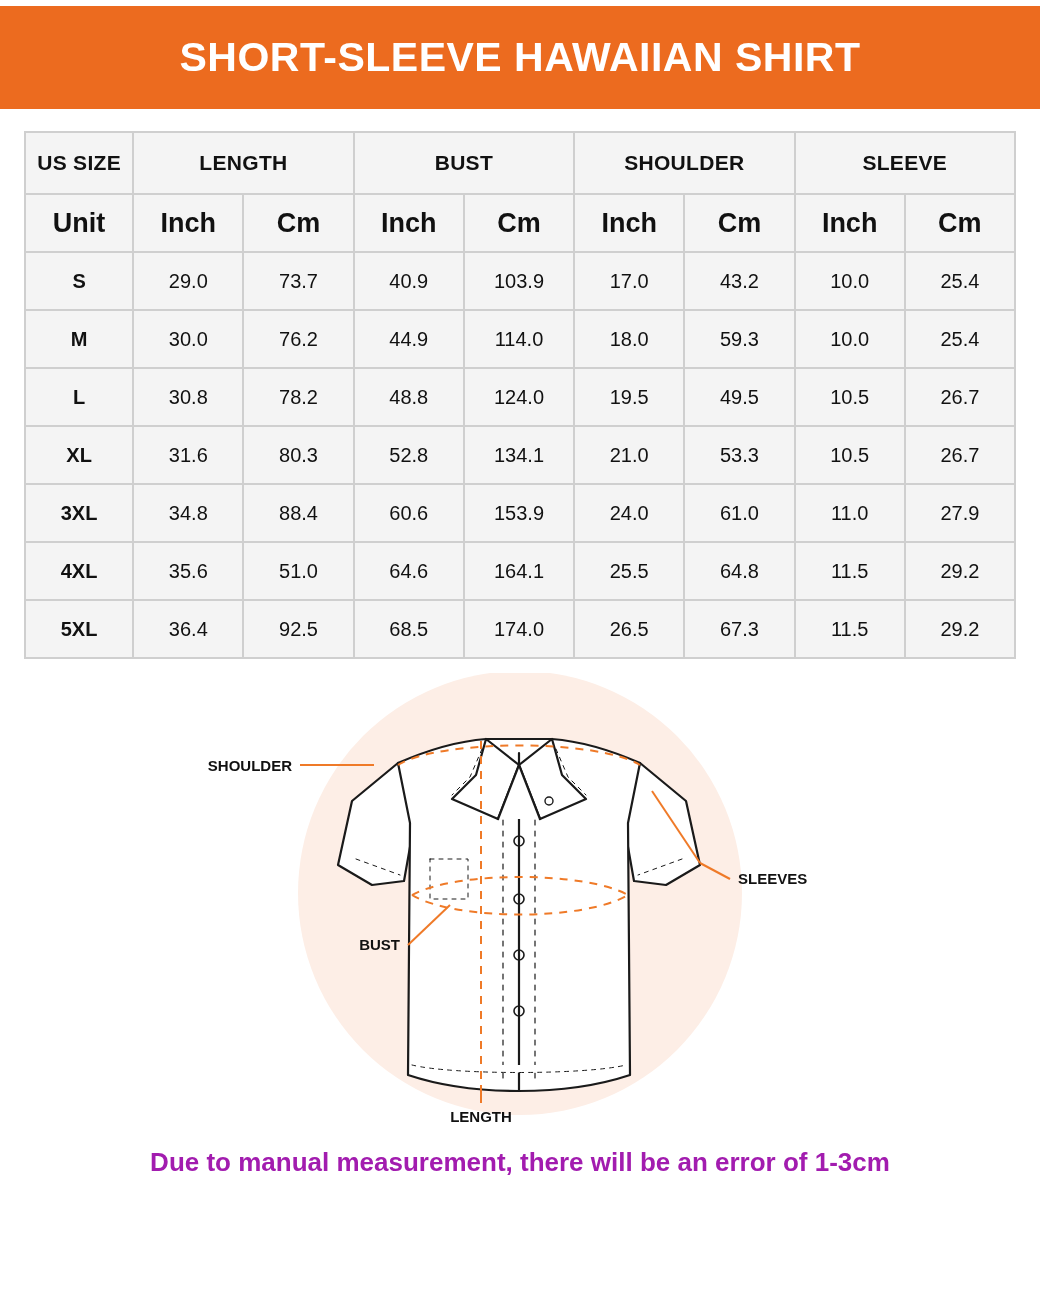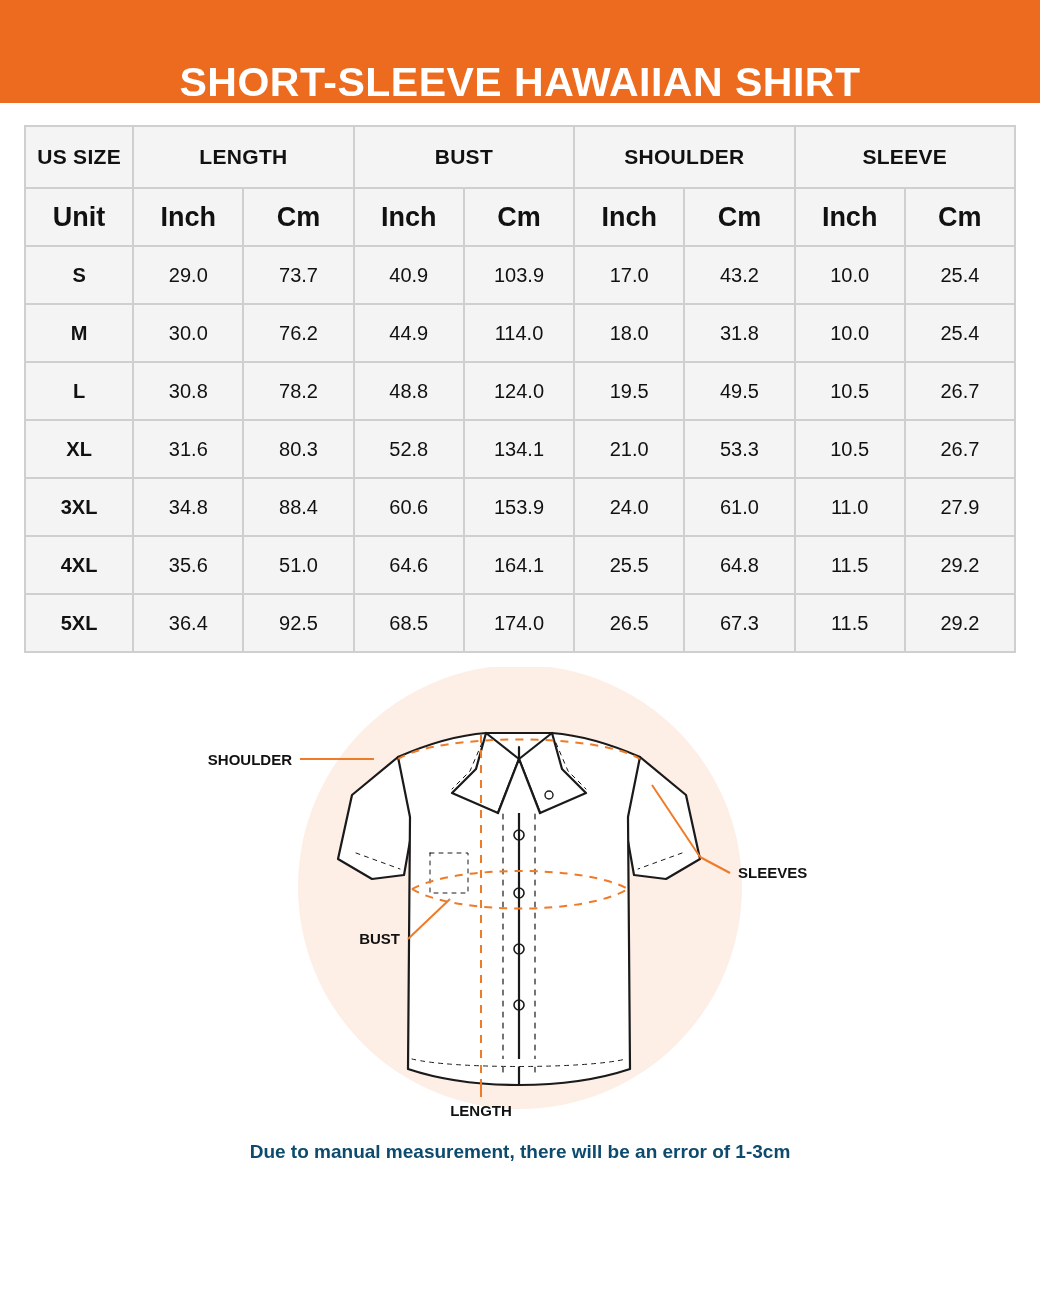--- a/index.html
+++ b/index.html
@@ -18,22 +18,23 @@
     overflow: hidden;
     background: #ffffff;
   }
 
   
   .header {
     width: 1040px;
     height: 103px;
     background: #ec6b1f;
     display: flex;
-    align-items: flex-end;
+    align-items: center;
     justify-content: center;
+    margin-top: 6px;
   }
   .header-title {
     color: #ffffff;
     font-size: 41px;
     font-weight: bold;
     letter-spacing: 0.5px;
     text-transform: uppercase;
     text-align: center;
     line-height: 1;
   }
@@ -81,22 +82,22 @@
   
   .diagram {
     position: relative;
     width: 1040px;
     height: 470px;
     margin-top: 14px;
   }
   .diagram svg { display: block; }
   .note {
     text-align: center;
-    color: #0c4a6e;
-    font-size: 19px;
+    color: #a21caf;
+    font-size: 26px;
     font-weight: bold;
     margin-top: 4px;
   }
 </style>
 </head>
 <body>
 
 <div class="page">
 
   <div class="header">
@@ -148,21 +149,21 @@
           <td>10.0</td>
           <td>25.4</td>
         </tr>
         <tr class="data-row">
           <td class="size-cell">M</td>
           <td>30.0</td>
           <td>76.2</td>
           <td>44.9</td>
           <td>114.0</td>
           <td>18.0</td>
-          <td>31.8</td>
+          <td>59.3</td>
           <td>10.0</td>
           <td>25.4</td>
         </tr>
         <tr class="data-row">
           <td class="size-cell">L</td>
           <td>30.8</td>
           <td>78.2</td>
           <td>48.8</td>
           <td>124.0</td>
           <td>19.5</td>

